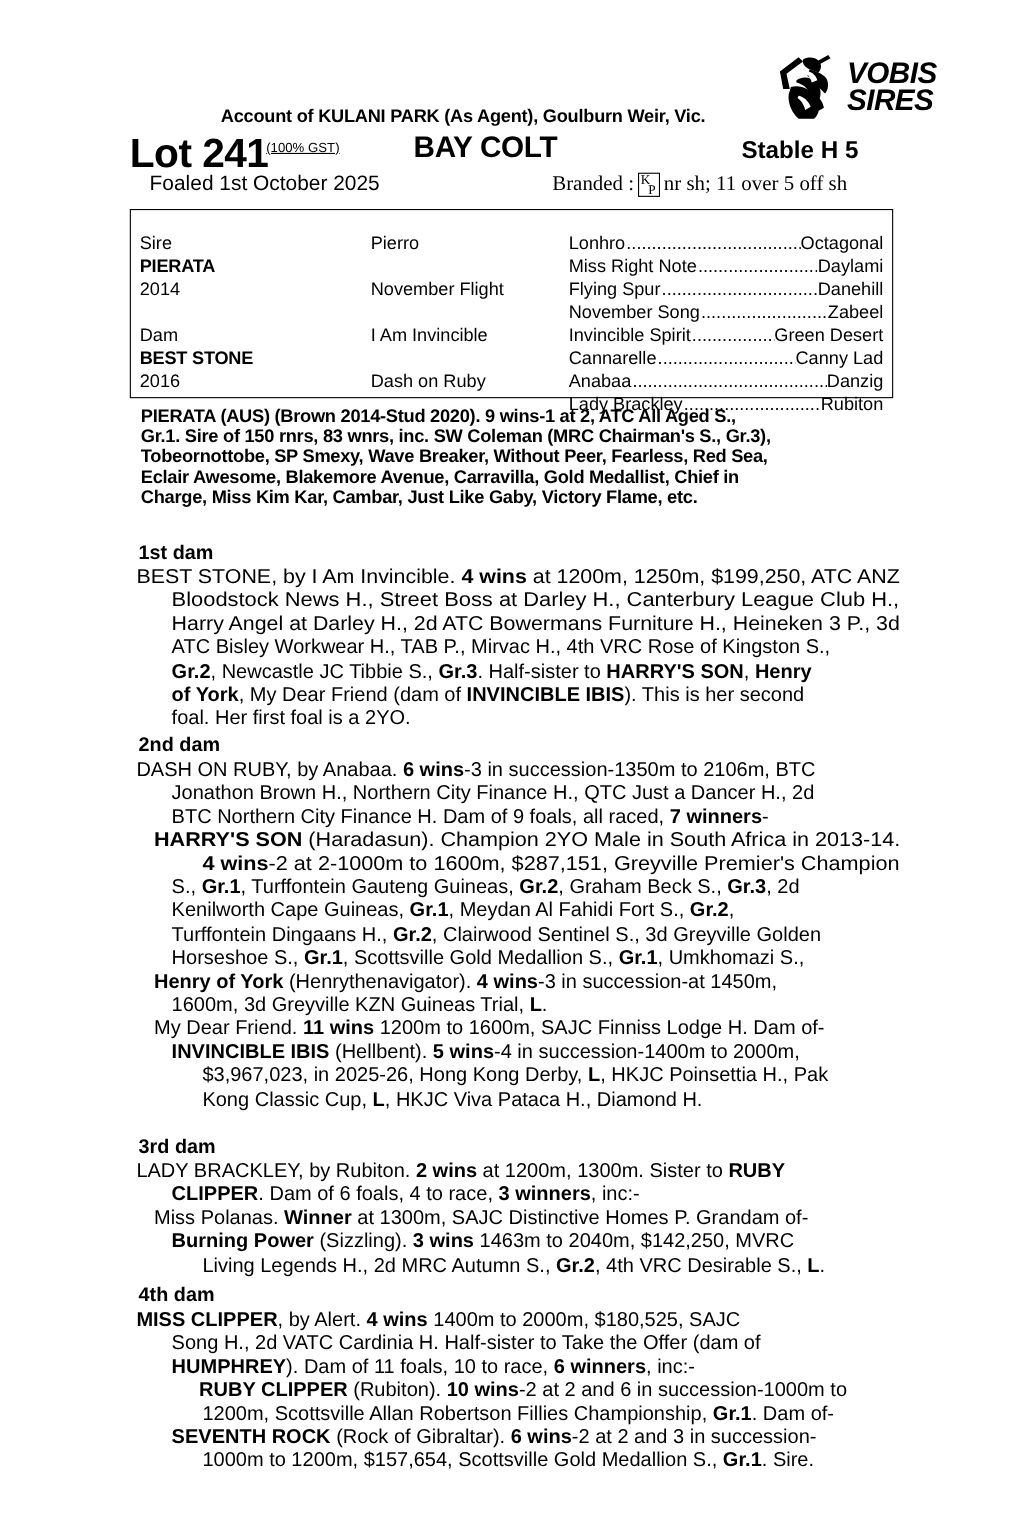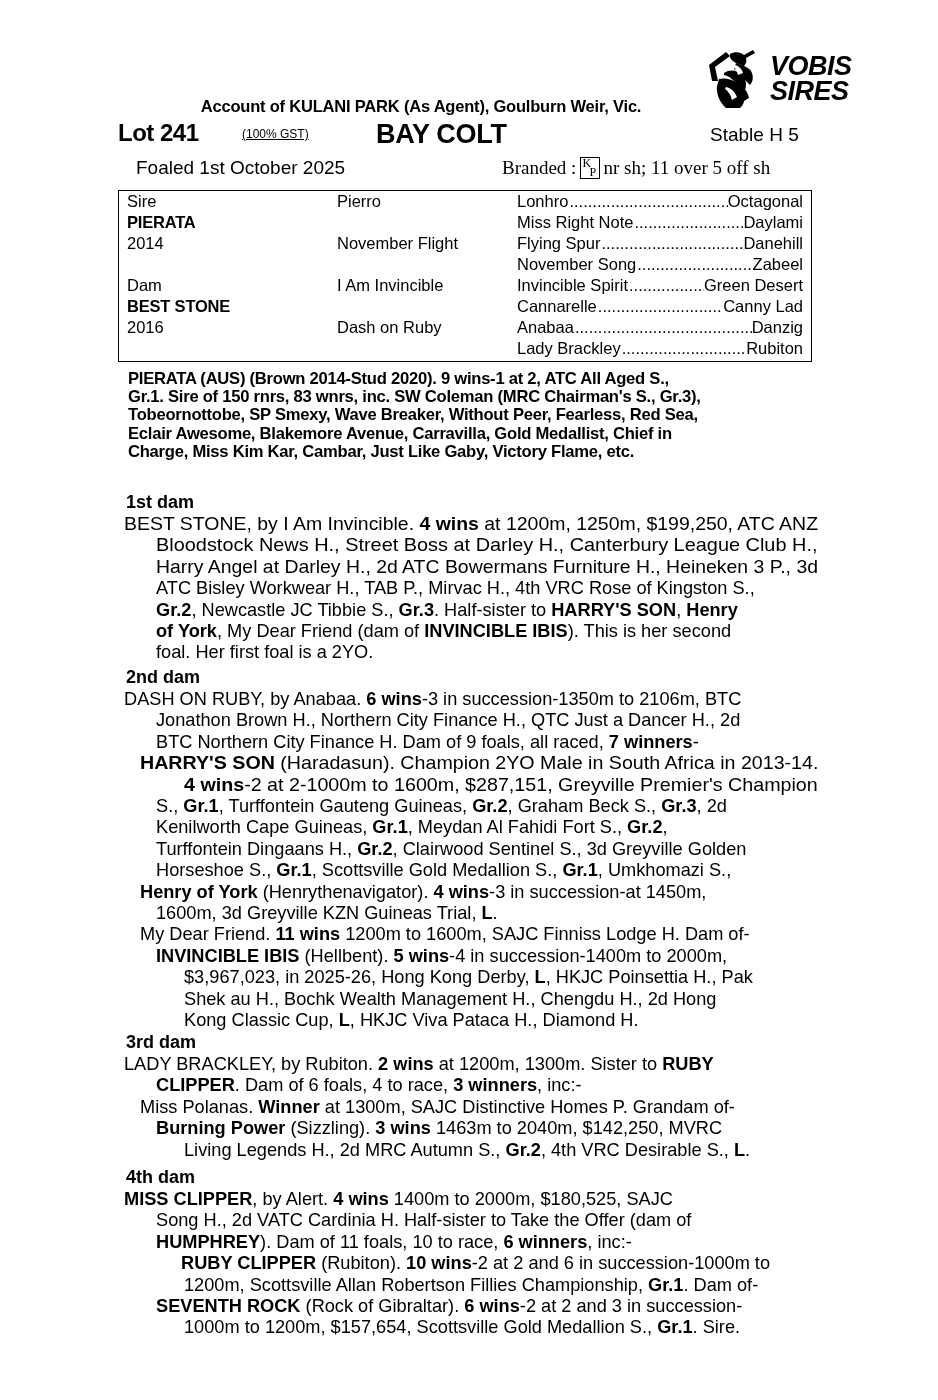--- a/index.html
+++ b/index.html
@@ -43,34 +43,34 @@
     padding-right: 96px;
   }
 
   .titlerow {
     position: absolute;
     left: 118px; top: 119px; width: 700px;
     height: 34px;
   }
   .lot {
     position: absolute; left: 0; top: 0;
-    font-weight: 700; font-size: 24px; letter-spacing: -0.5px;
+    font-weight: 700; font-size: 37px; letter-spacing: -0.5px;
   }
   .gst {
     position: absolute; left: 124px; top: 8px;
     font-size: 12px;
     text-decoration: underline;
   }
   .coltype {
     position: absolute; left: 258px; top: 0;
     font-weight: 700; font-size: 27px; letter-spacing: -0.3px;
   }
   .stable {
-    position: absolute; left: 592px; top: 5px;
-    font-weight: 400; font-size: 19px;
+    position: absolute; left: 556px; top: 5px;
+    font-weight: 700; font-size: 22px;
   }
 
   .foaledrow {
     position: absolute; left: 118px; top: 157px; width: 700px; height: 26px;
     font-size: 19px;
   }
   .foaled { position: absolute; left: 2px; top: 0; margin-left: 16px; }
   .branded { position: absolute; left: 384px; top: 0; display: flex; align-items: center; font-family: Liberation Serif, serif; }
   .brandbox {
     display: inline-block;
@@ -88,21 +88,21 @@
     position: absolute; left: 8px; top: 8px;
     font-size: 12px; line-height: 12px; font-weight: 400;
   }
 
   
   .ped {
     position: absolute;
     left: 118px; top: 190px;
     width: 694px; height: 172px;
     border: 1.6px solid #000;
-    padding: 0 8px 3px 8px;
+    padding: 20px 8px 3px 8px;
     font-size: 16.5px;
   }
   .ped-row { position: relative; height: 21px; line-height: 21px; white-space: nowrap; }
   .c1 { position: absolute; left: 0; top: 0; width: 210px; }
   .c2 { position: absolute; left: 210px; top: 0; width: 170px; }
   .c3 { position: absolute; left: 390px; top: 0; right: 0; display: flex; align-items: baseline; }
   .c3 .lname { flex: 0 0 auto; }
   .c3 .dots {
     flex: 1 1 auto; overflow: hidden; white-space: nowrap;
     font-size: 16.5px; letter-spacing: 0px; padding: 0 1px;
@@ -286,21 +286,20 @@
         <div class="ln ind2"><span style="display: inline-block; white-space: nowrap; transform-origin: left center; transform: scaleX(1.08191);"><span class="b">4 wins</span><span>-2 at 2-1000m to 1600m, $287,151, Greyville Premier's Champion</span></span></div>
         <div class="ln ind1"><span style="display: inline-block; white-space: nowrap;"><span>S., </span><span class="b">Gr.1</span><span>, Turffontein Gauteng Guineas, </span><span class="b">Gr.2</span><span>, Graham Beck S., </span><span class="b">Gr.3</span><span>, 2d</span></span></div>
         <div class="ln ind1"><span style="display: inline-block; white-space: nowrap;"><span>Kenilworth Cape Guineas, </span><span class="b">Gr.1</span><span>, Meydan Al Fahidi Fort S., </span><span class="b">Gr.2</span><span>,</span></span></div>
         <div class="ln ind1"><span style="display: inline-block; white-space: nowrap;"><span>Turffontein Dingaans H., </span><span class="b">Gr.2</span><span>, Clairwood Sentinel S., 3d Greyville Golden</span></span></div>
         <div class="ln ind1"><span style="display: inline-block; white-space: nowrap;"><span>Horseshoe S., </span><span class="b">Gr.1</span><span>, Scottsville Gold Medallion S., </span><span class="b">Gr.1</span><span>, Umkhomazi S.,</span></span></div>
         <div class="ln ind3"><span style="display: inline-block; white-space: nowrap;"><span class="b">Henry of York</span><span> (Henrythenavigator). </span><span class="b">4 wins</span><span>-3 in succession-at 1450m,</span></span></div>
         <div class="ln ind1"><span style="display: inline-block; white-space: nowrap;"><span>1600m, 3d Greyville KZN Guineas Trial, </span><span class="b">L</span><span>.</span></span></div>
         <div class="ln ind3"><span style="display: inline-block; white-space: nowrap;"><span>My Dear Friend. </span><span class="b">11 wins</span><span> 1200m to 1600m, SAJC Finniss Lodge H. Dam of-</span></span></div>
         <div class="ln ind1"><span style="display: inline-block; white-space: nowrap;"><span class="b">INVINCIBLE IBIS</span><span> (Hellbent). </span><span class="b">5 wins</span><span>-4 in succession-1400m to 2000m,</span></span></div>
         <div class="ln ind2"><span style="display: inline-block; white-space: nowrap;"><span>$3,967,023, in 2025-26, Hong Kong Derby, </span><span class="b">L</span><span>, HKJC Poinsettia H., Pak</span></span></div>
-        <div class="ln ind2"><span style="display: inline-block; white-space: nowrap;"><span>Shek au H., Bochk Wealth Management H., Chengdu H., 2d Hong</span></span></div>
         <div class="ln ind2"><span style="display: inline-block; white-space: nowrap;"><span>Kong Classic Cup, </span><span class="b">L</span><span>, HKJC Viva Pataca H., Diamond H.</span></span></div>
       </div>
       <div class="sec-head" style="top: 1032px;">3rd dam</div>
       <div class="block" style="top: 1054px;">
         <div class="ln"><span style="display: inline-block; white-space: nowrap;"><span>LADY BRACKLEY, by Rubiton. </span><span class="b">2 wins</span><span> at 1200m, 1300m. Sister to </span><span class="b">RUBY</span></span></div>
         <div class="ln ind1"><span style="display: inline-block; white-space: nowrap;"><span class="b">CLIPPER</span><span>. Dam of 6 foals, 4 to race, </span><span class="b">3 winners</span><span>, inc:-</span></span></div>
         <div class="ln ind3"><span style="display: inline-block; white-space: nowrap;"><span>Miss Polanas. </span><span class="b">Winner</span><span> at 1300m, SAJC Distinctive Homes P. Grandam of-</span></span></div>
         <div class="ln ind1"><span style="display: inline-block; white-space: nowrap;"><span class="b">Burning Power</span><span> (Sizzling). </span><span class="b">3 wins</span><span> 1463m to 2040m, $142,250, MVRC</span></span></div>
         <div class="ln ind2"><span style="display: inline-block; white-space: nowrap;"><span>Living Legends H., 2d MRC Autumn S., </span><span class="b">Gr.2</span><span>, 4th VRC Desirable S., </span><span class="b">L</span><span>.</span></span></div>
       </div>

